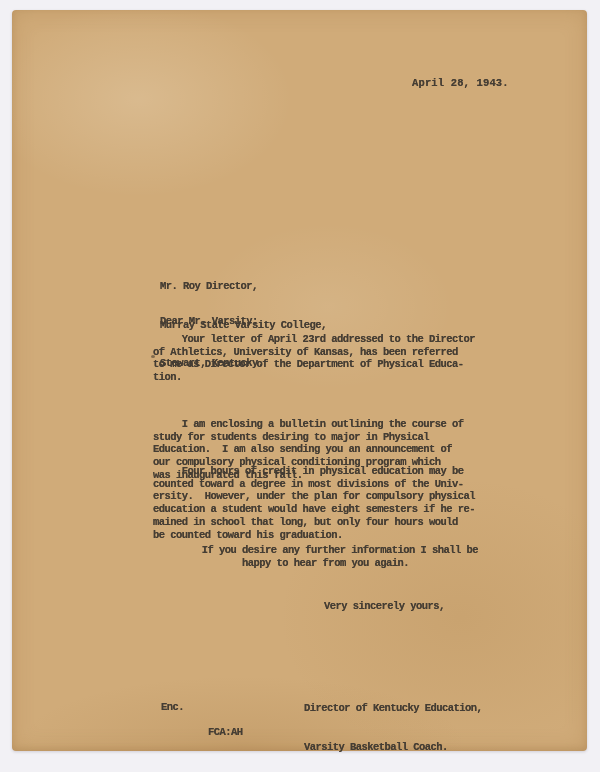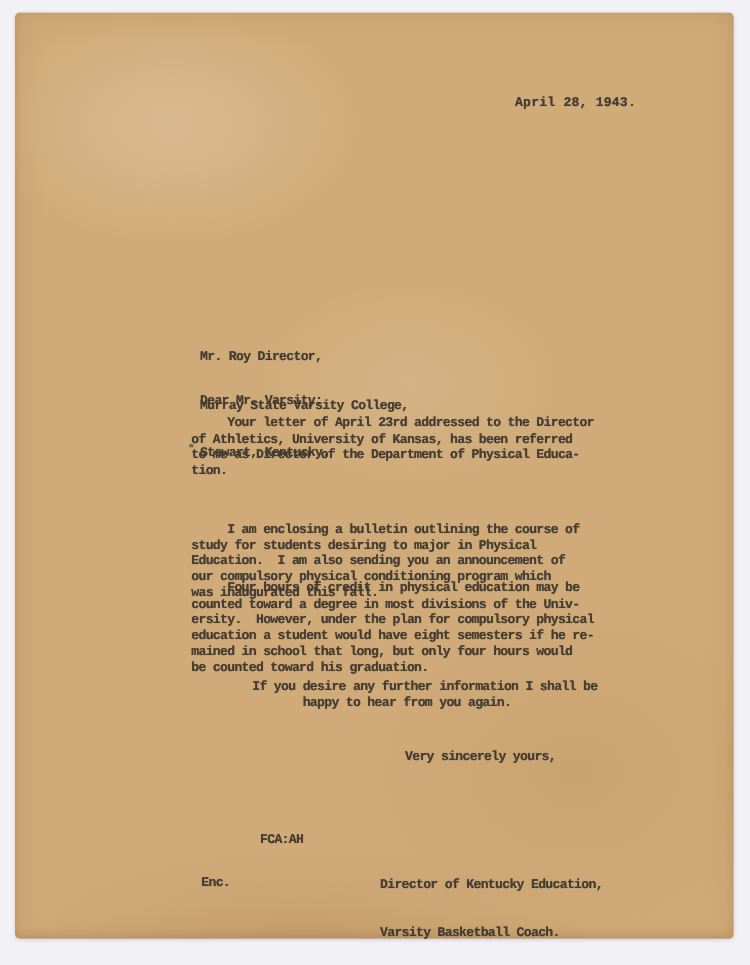--- a/index.html
+++ b/index.html
@@ -47,21 +47,21 @@
   .date       { left: 400px; top: 67px;  letter-spacing: 0.15px; }
   .recipient  { left: 148px; top: 245px; }
   .salutation { left: 148px; top: 305px; }
   .para       { left: 141px; top: 0; width: 345px; }
   .para-0     { top: 323px; }
   .para-1     { top: 383px; margin-top: 25px; }
   .para-2     { top: 455px; }
   .para-3     { top: 534px; text-align: center; }
   .closing    { left: 292px; top: 590px; margin-left: 20px; }
   .signature  { left: 292px; top: 667px; }
-  .initials   { left: 149px; top: 656px; padding-left: 47px; }
+  .initials   { left: 149px; top: 716px; padding-left: 47px; }
   .enclosure  { left: 149px; top: 691px; }
   .ink-speck {
     position: absolute;
     left: 139px;
     top: 345px;
     width: 4px;
     height: 3px;
     background: rgba(64,54,42,0.55);
     border-radius: 50%;
   }

